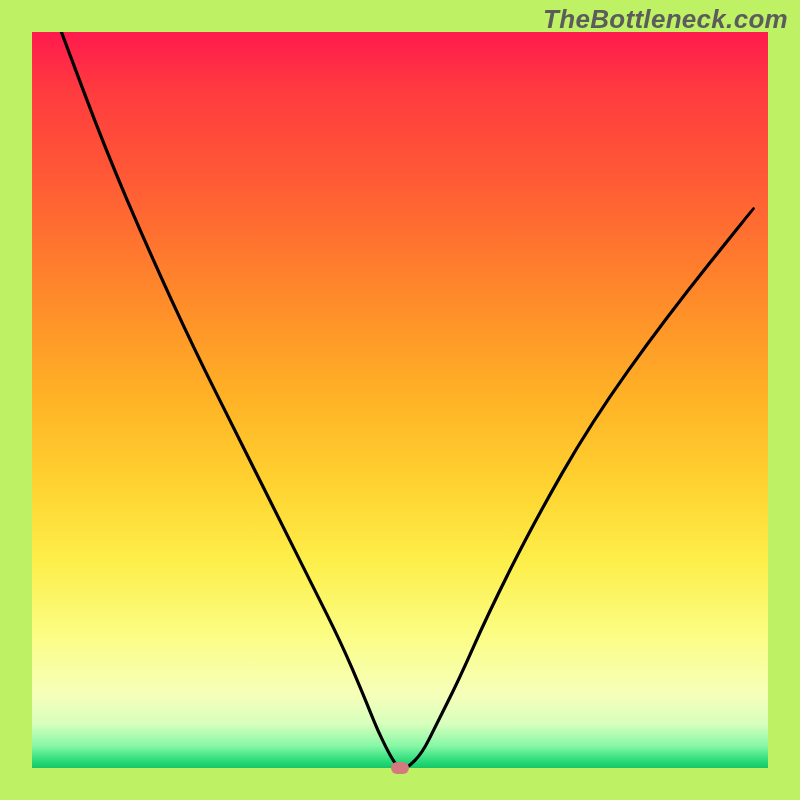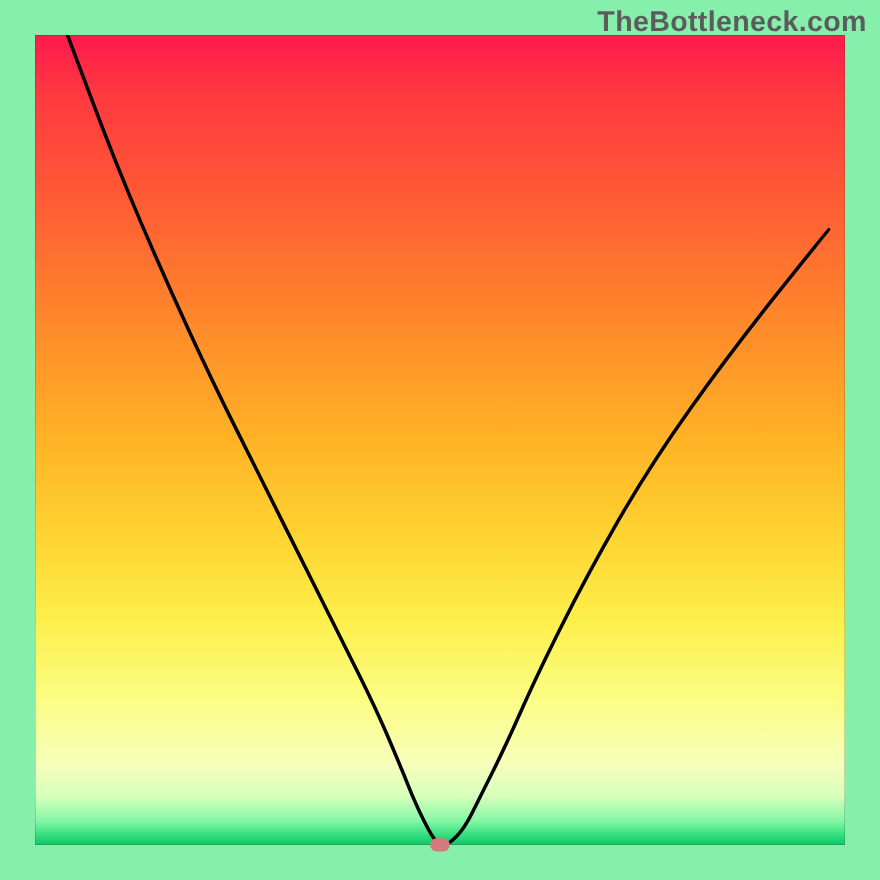--- a/index.html
+++ b/index.html
@@ -8,21 +8,22 @@
     width: 800px;
     height: 800px;
     background: #000;
     font-family: Arial, Helvetica, sans-serif;
     overflow: hidden;
   }
   .container {
     position: relative;
     width: 800px;
     height: 800px;
-    background: #86efac;
+    background: #bef264;
+    font-style: italic;
   }
   .watermark {
     position: absolute;
     top: 4px;
     right: 12px;
     color: #5c5c5c;
     font-size: 26px;
     font-weight: 600;
     letter-spacing: 0.3px;
     z-index: 20;

